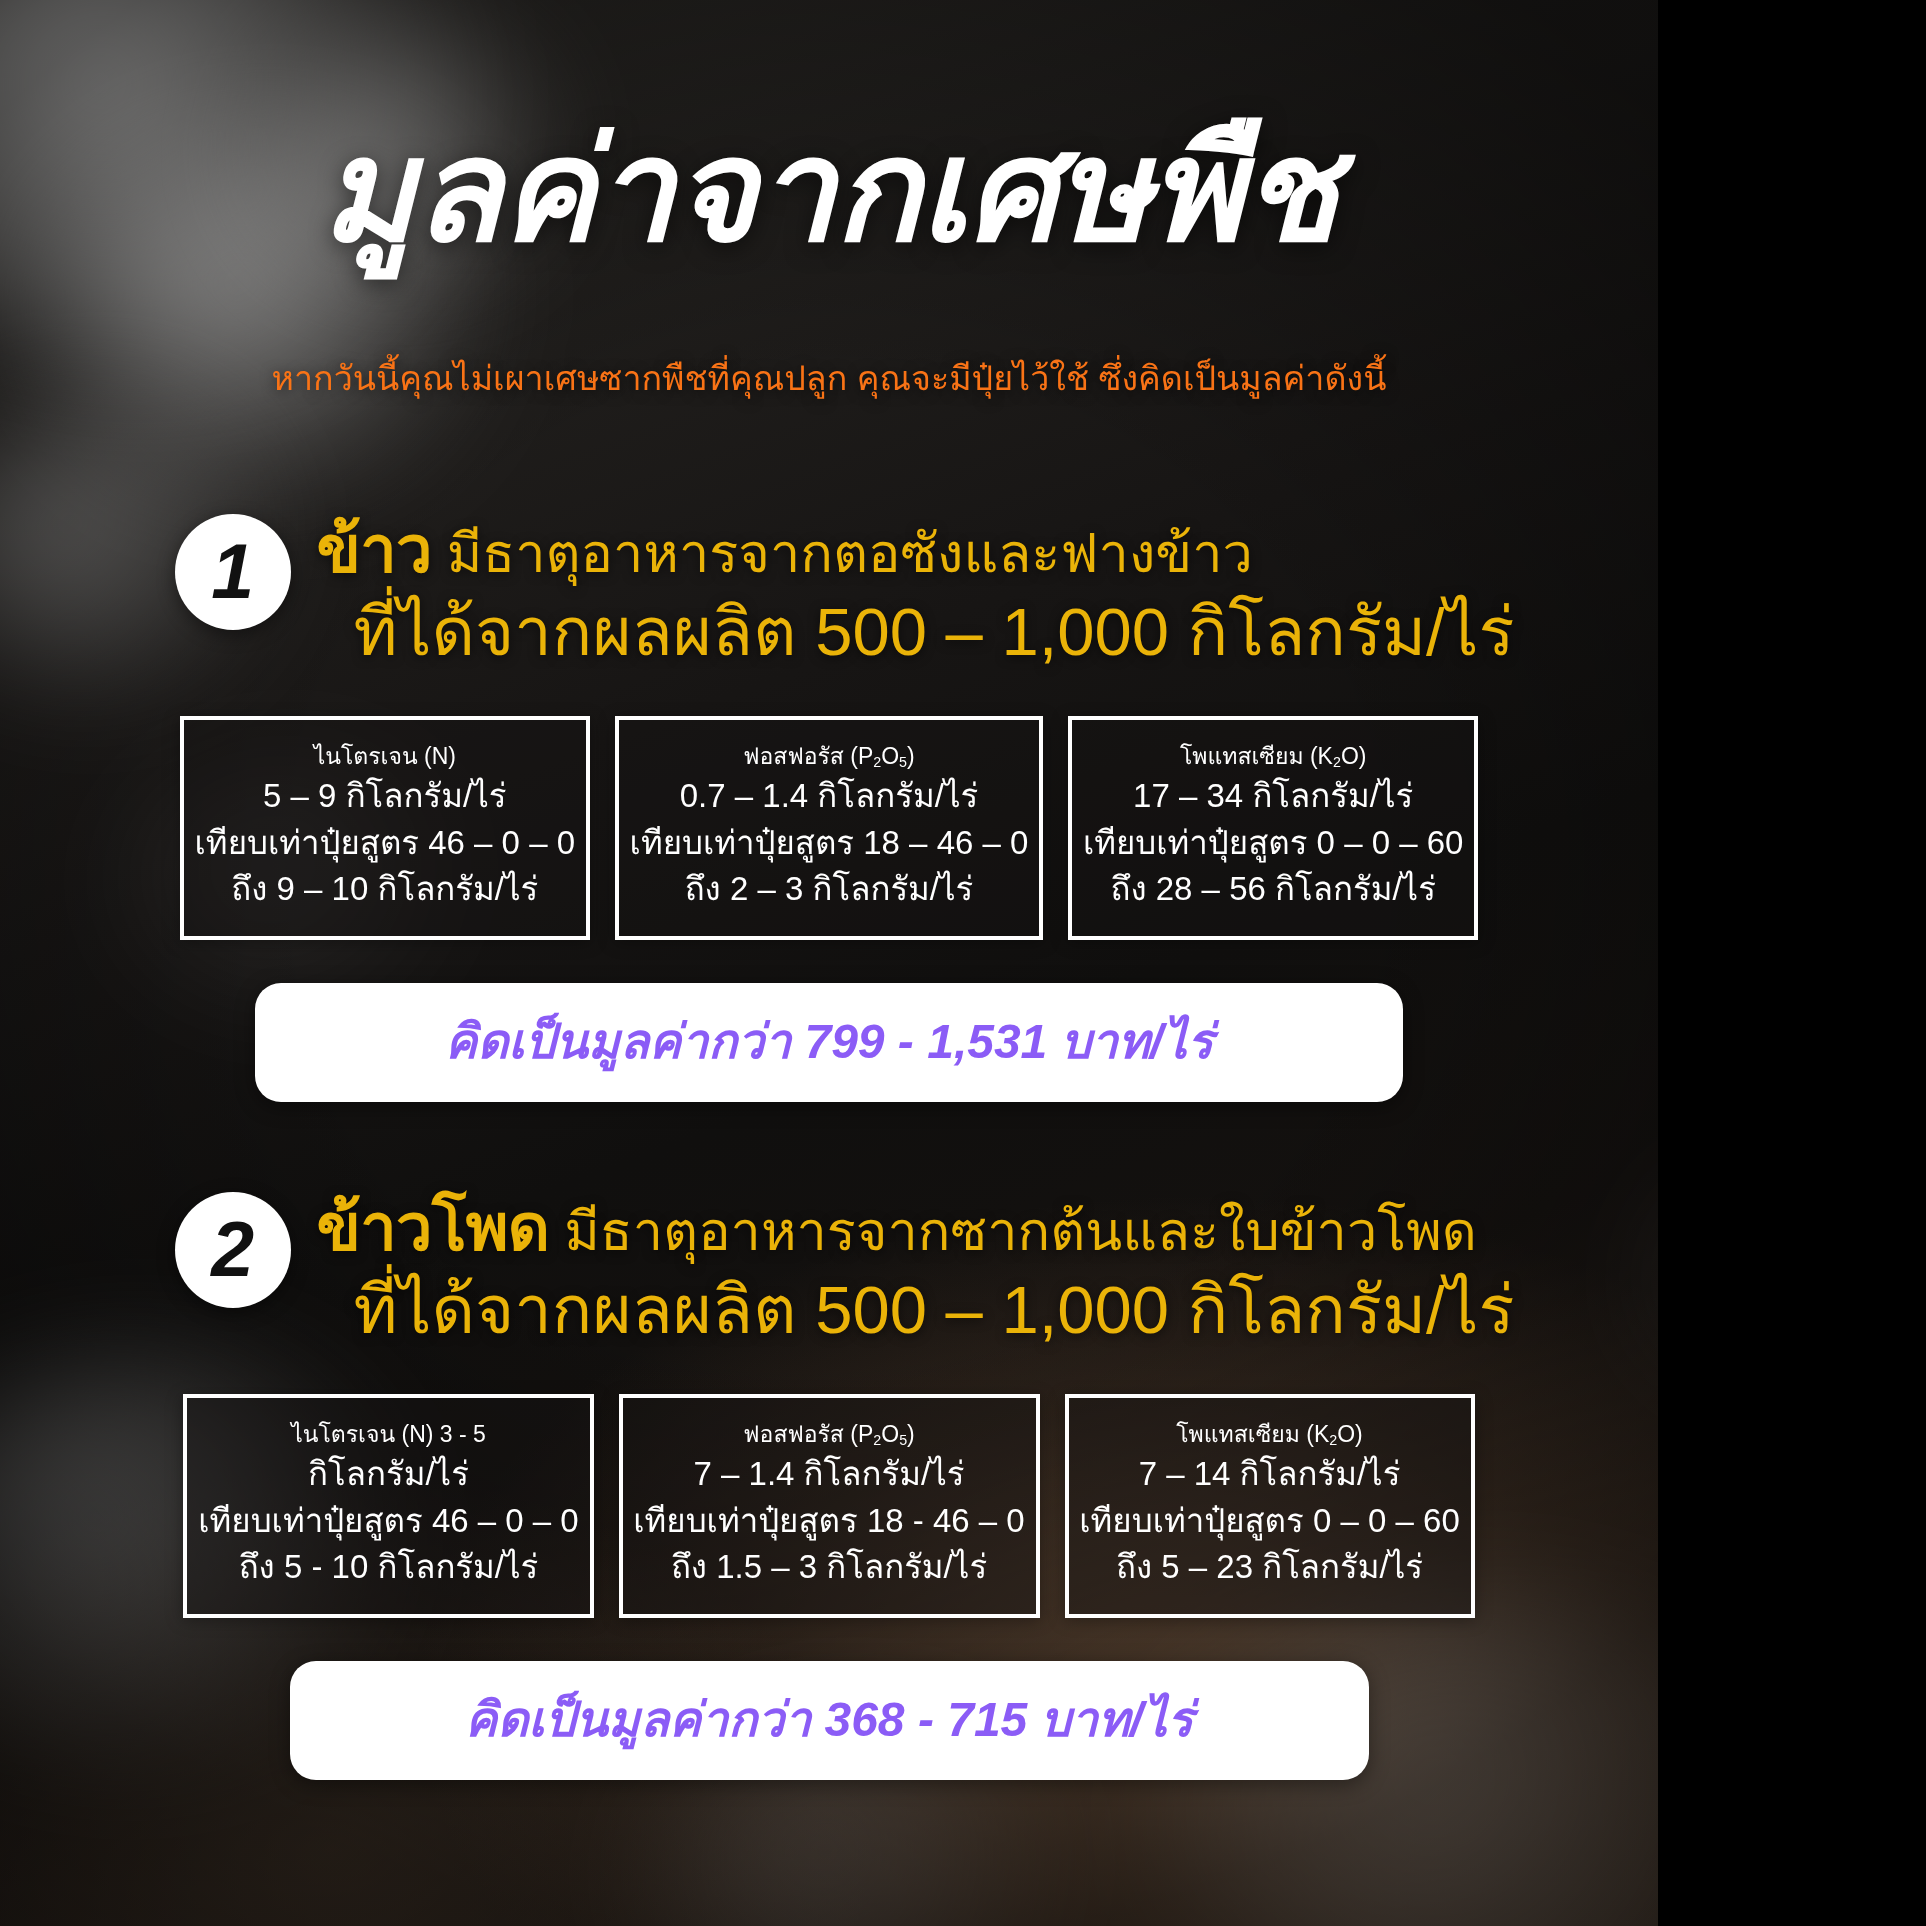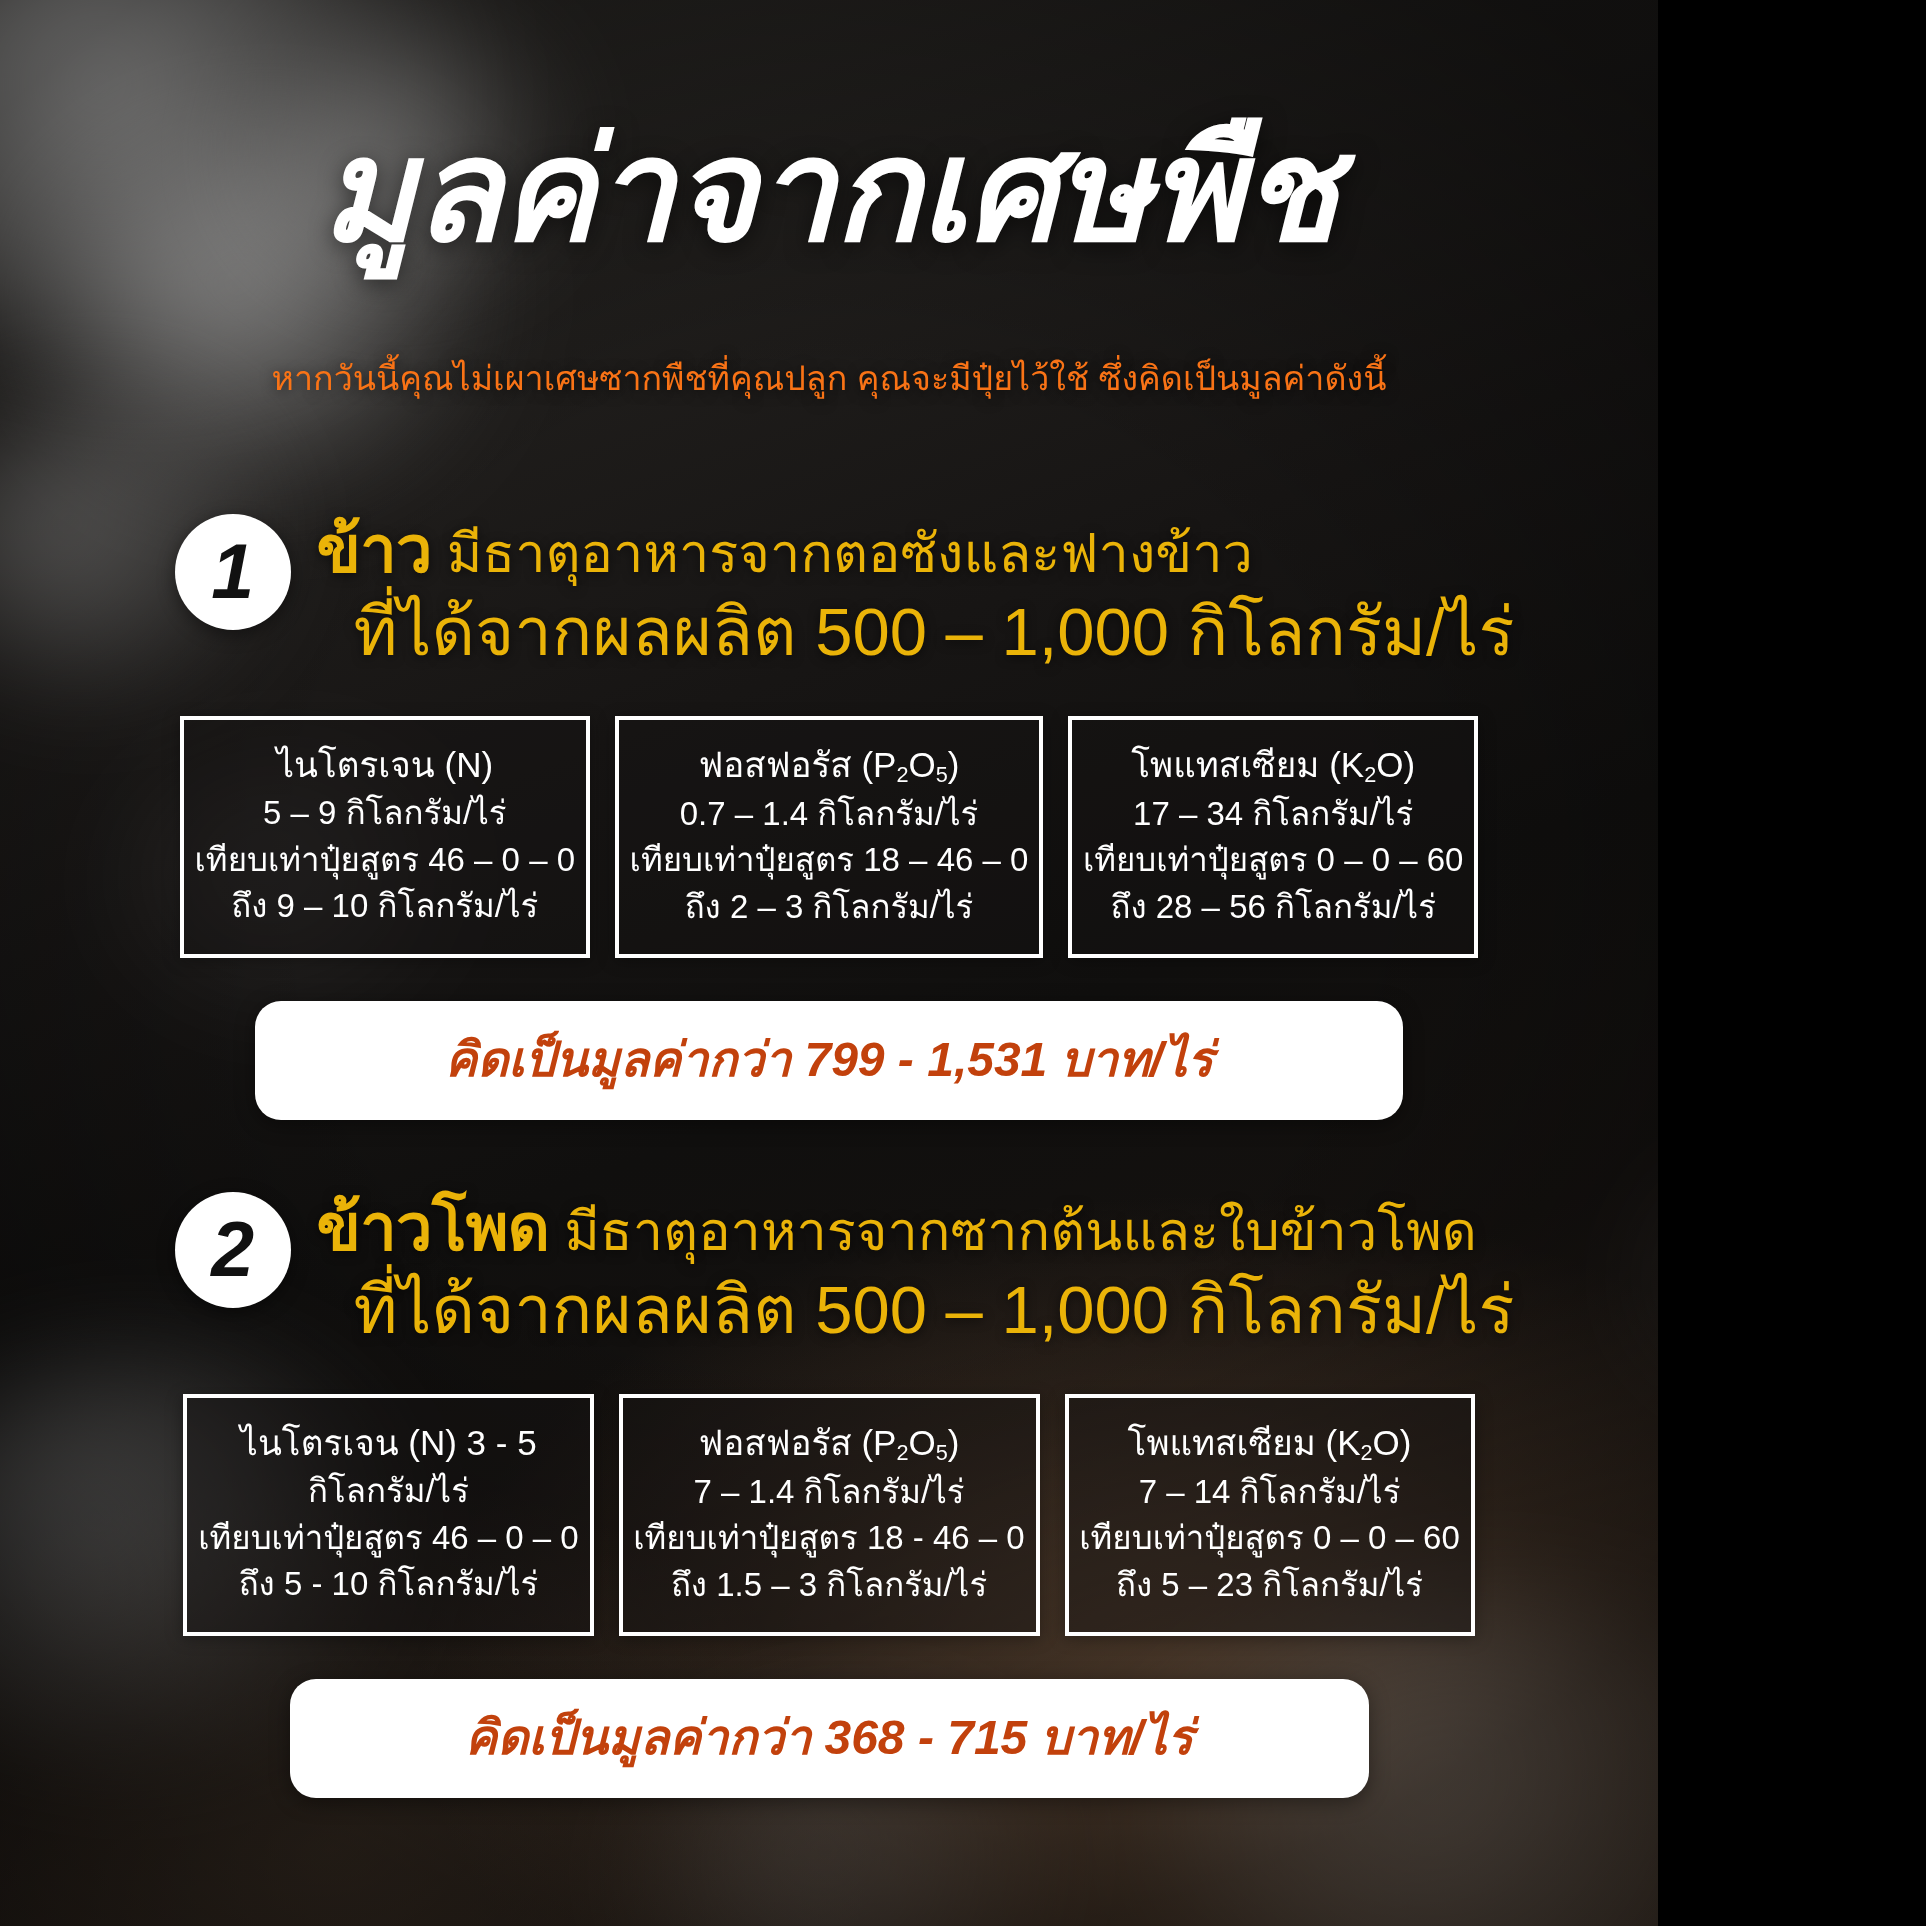--- a/index.html
+++ b/index.html
@@ -144,35 +144,35 @@
     border: 4.6px solid #ffffff;
     background: rgba(22,20,19,0.42);
     color: #ffffff;
     text-align: center;
     padding: 20px 10.8px 23px;
     font-size: 33px;
     line-height: 1.42;
     box-shadow: 0 3.1px 15.4px rgba(0,0,0,0.35);
   }
   .nutrient-box .nb-line { display: block; white-space: nowrap; }
-  .nutrient-box .nb-title { font-size: 35px; }
+  .nutrient-box .nb-title { font-size: 23px; }
   sub { font-size: 0.62em; vertical-align: -0.22em; }
 
   .value-pill {
     position: relative;
     margin: 43px auto 0;
     width: 1148px;
     background: #ffffff;
     border-radius: 26px;
     text-align: center;
     padding: 20px 15.4px 23px;
     box-shadow: 0 4.6px 20px rgba(0,0,0,0.4);
   }
   .value-pill .pill-text {
-    color: #c2410c;
+    color: #8b5cf6;
     font-size: 48px;
     font-weight: 700;
     font-style: italic;
     letter-spacing: 0px;
     white-space: nowrap;
   }
   .sec2 .value-pill { width: 1079px; }
 </style>
 </head>
 <body>

